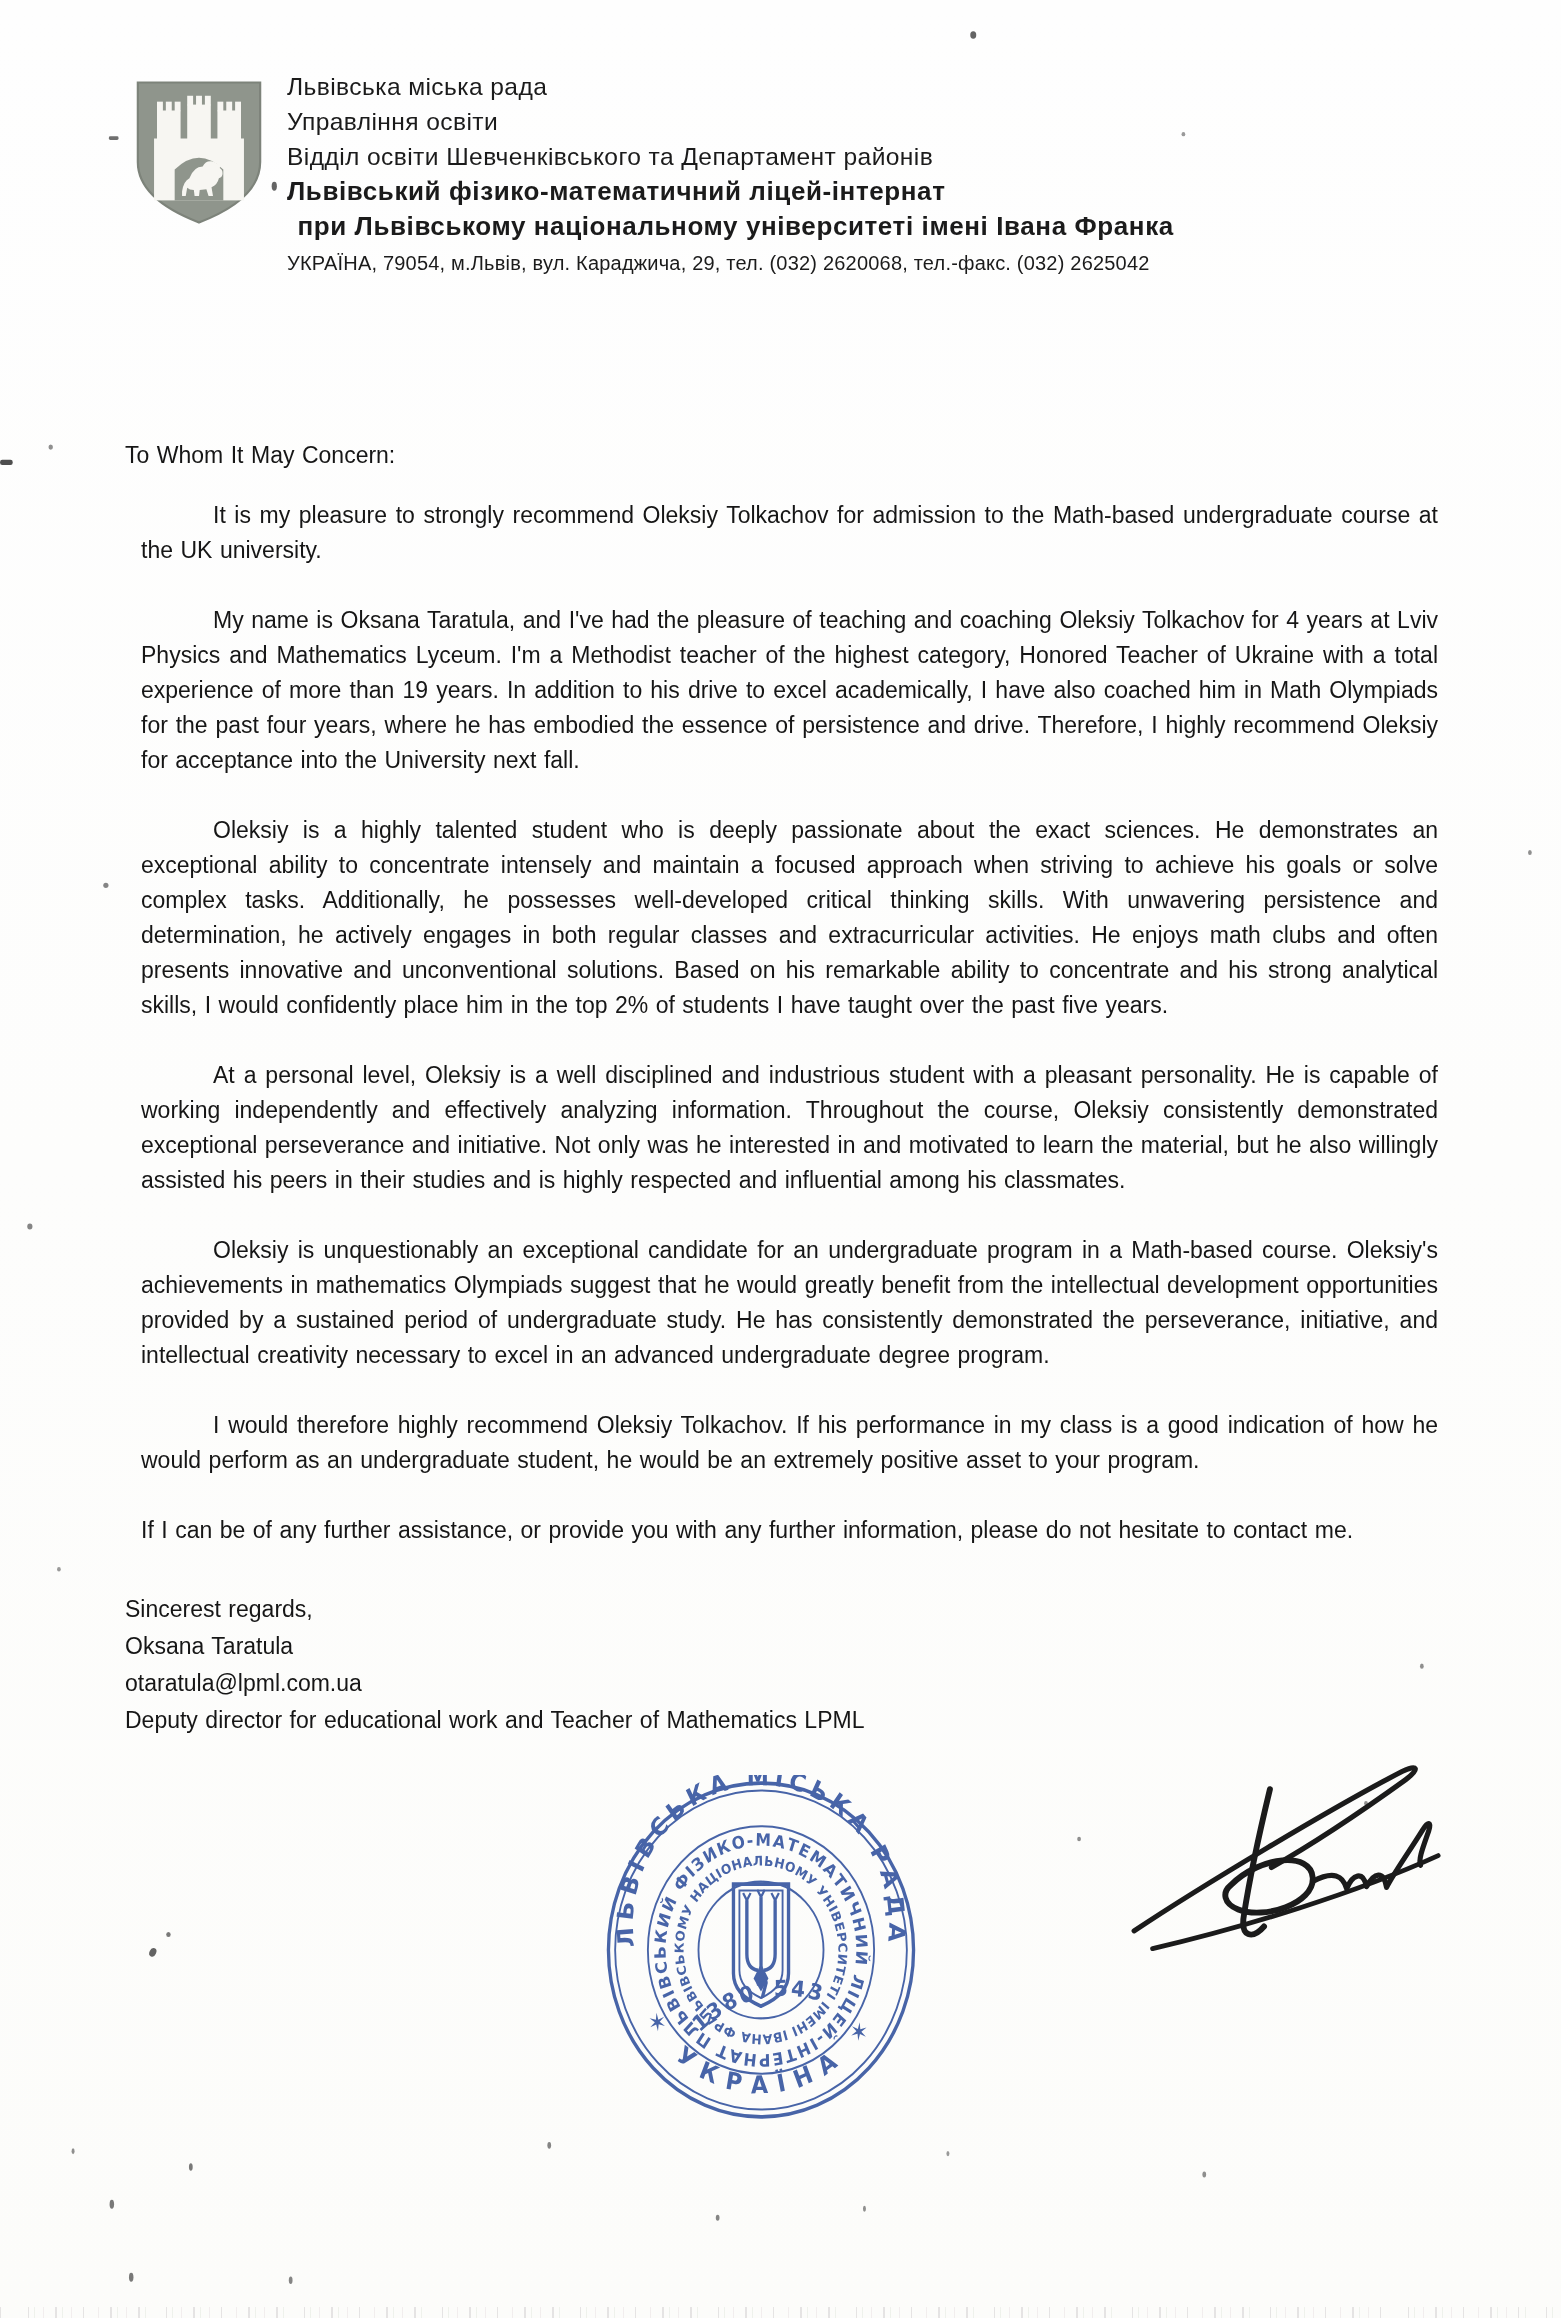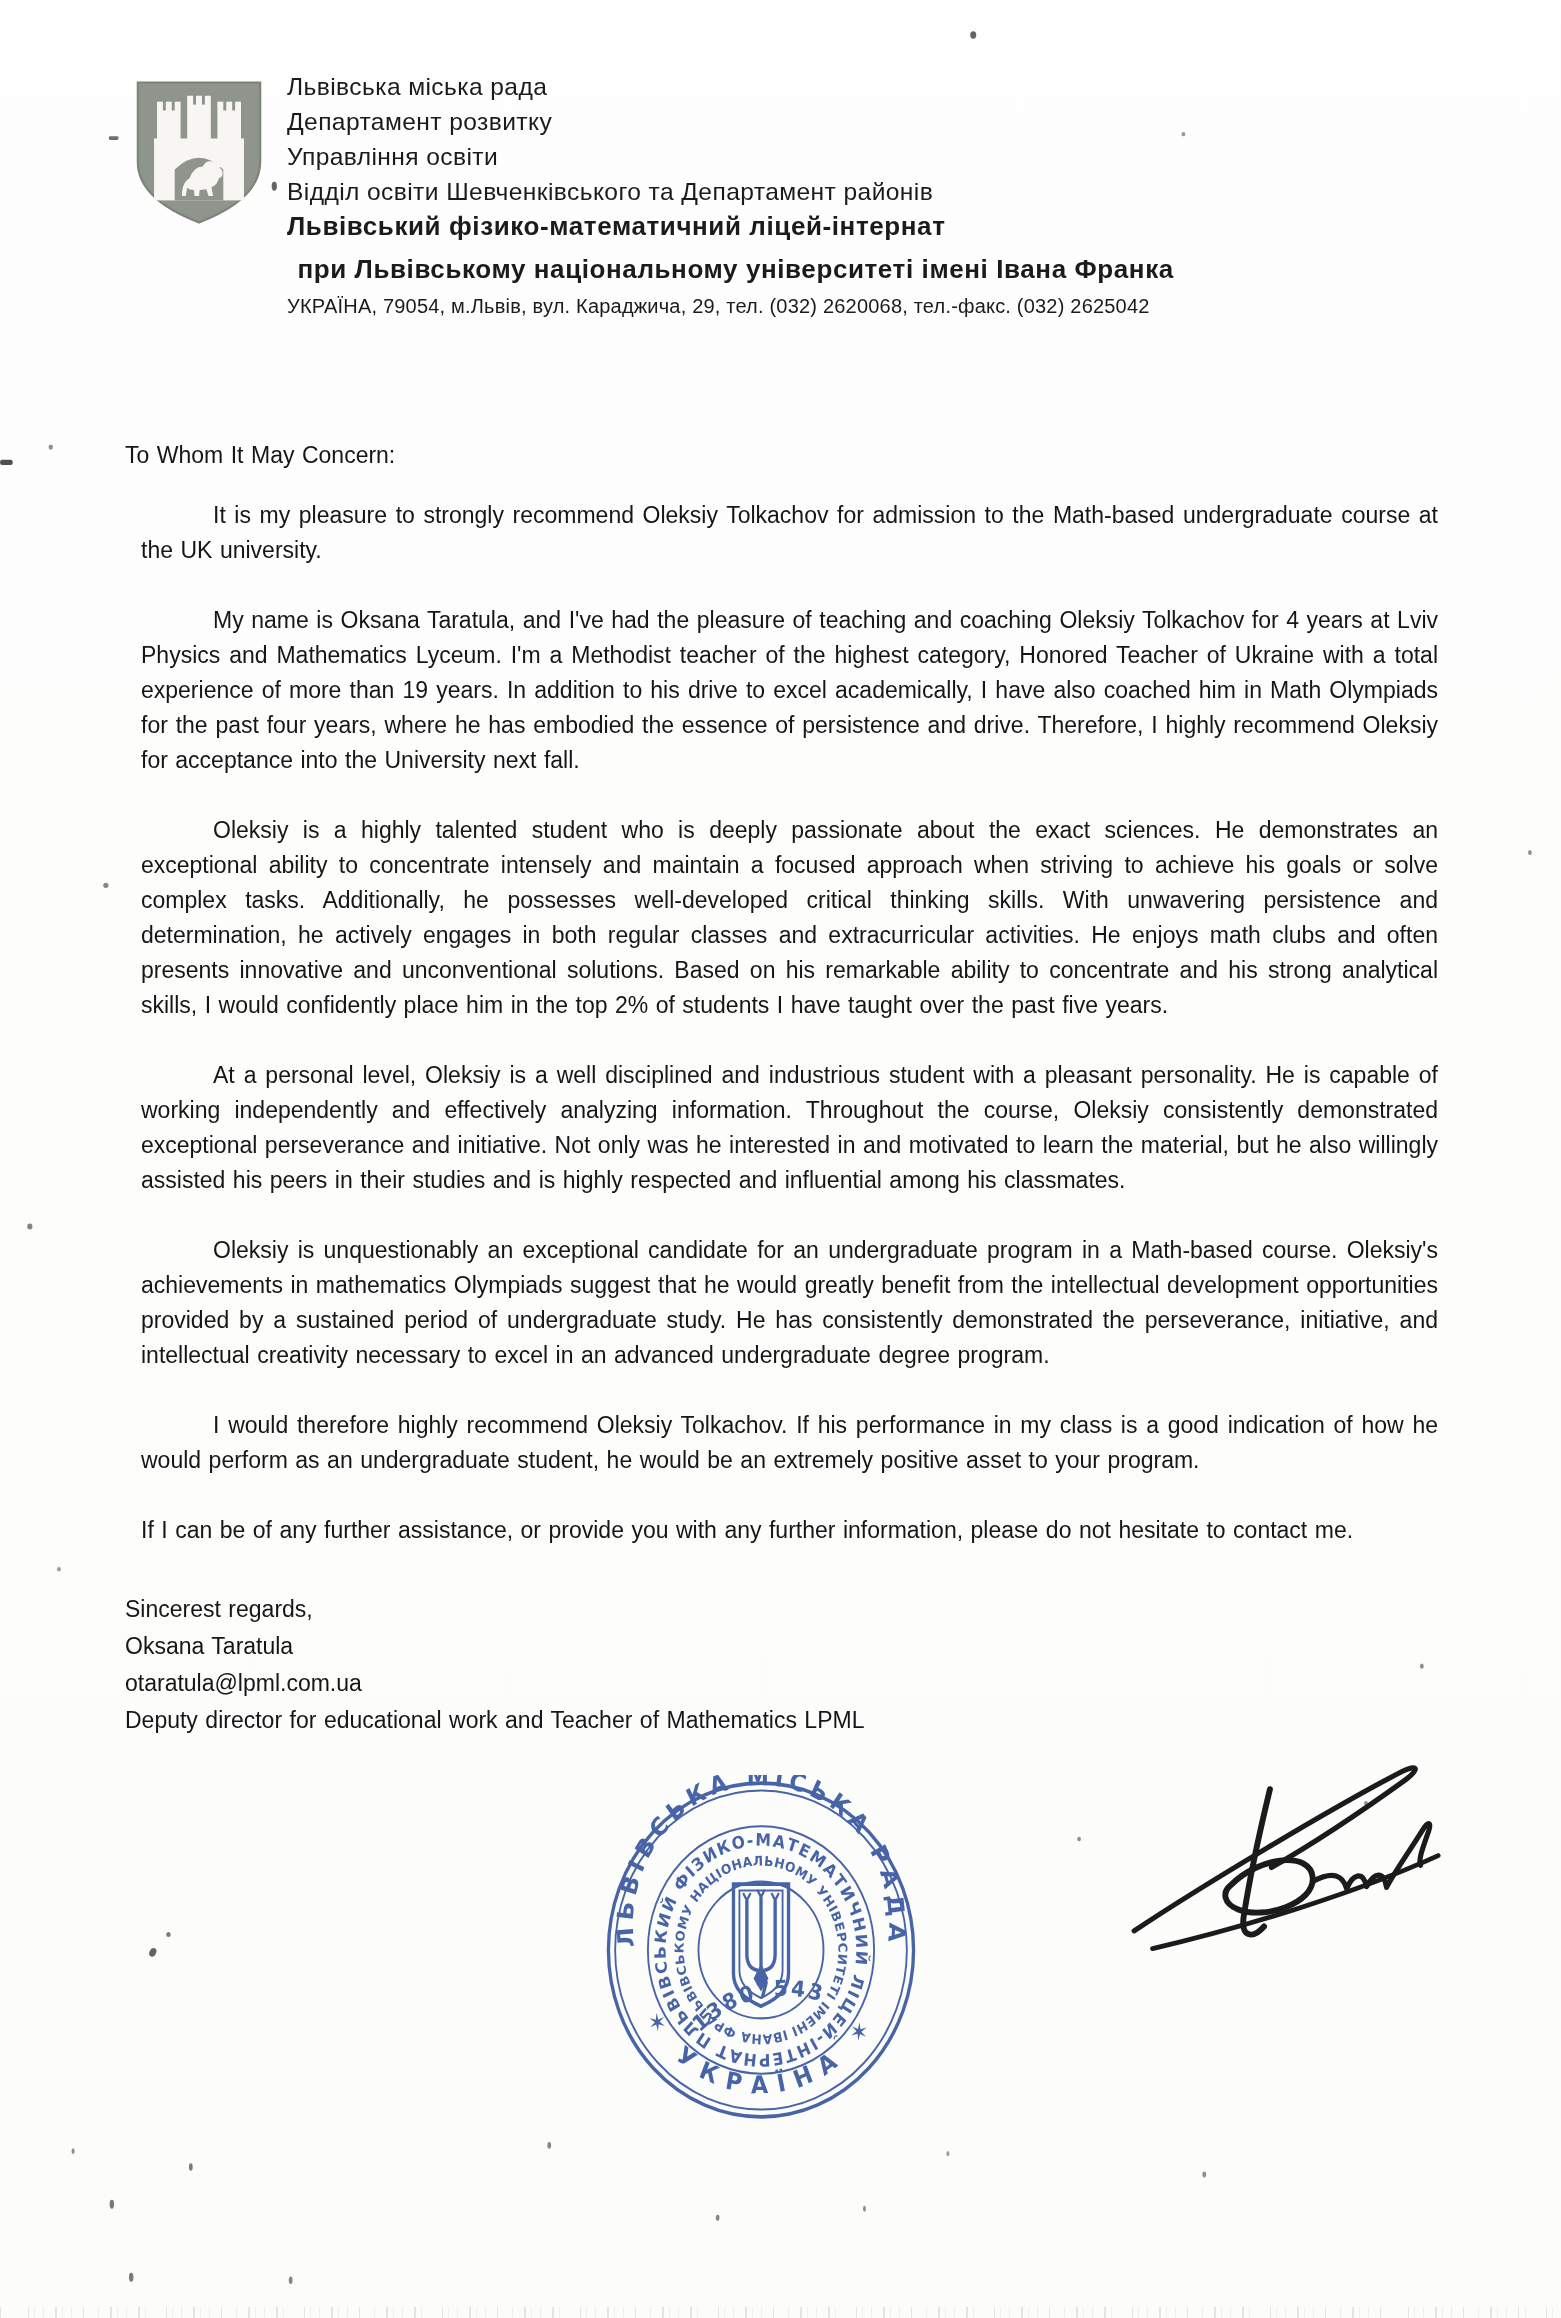--- a/index.html
+++ b/index.html
@@ -16,21 +16,21 @@
     color: #191919;
     padding-left: 12px;
   }
 
   
   .letterhead { position: absolute; left: 0; top: 0; width: 1562px; }
   .coa { position: absolute; left: 129px; top: 75px; width: 140px; height: 155px; }
   .lh-text { position: absolute; left: 287px; top: 69px; width: 1162px; }
   .lh-line { font-size: 24.6px; line-height: 35px; color: #1b1b1b; letter-spacing: 0.4px; white-space: nowrap; }
   .lh-line.bold { font-weight: bold; font-size: 26px; letter-spacing: 0.6px; }
-  .lh-line.indent2 { padding-left: 10.4px; margin-top: 8px; }
+  .lh-line.indent2 { padding-left: 10.4px; }
   .lh-line.addr { font-size: 20px; letter-spacing: 0.2px; padding-top: 1.5px; }
 
   
   .letter-body {
     position: absolute; left: 125px; top: 438px; width: 1313px;
     font-size: 23px; line-height: 35px; color: #161616;
     word-spacing: 1.1px;
   }
   .salutation { margin: 0 0 25px 0; }
   .letter-body p { margin: 0 0 35px 16px; text-align: justify; }
@@ -95,21 +95,20 @@
       <path d="M 62,170 V 128 Q 95,96 128,128 V 170 Z" fill="#8f958c"></path>
 
       <g fill="#f7f6f2">
         <path d="M 72,158 q 2,-14 10,-18 q 6,-16 18,-16 q 4,-8 12,-7 q 8,1 9,8 q 6,2 6,8 q 0,5 -5,7 q -2,9 -10,12 l 2,12 h -6 l -3,-9 l -9,1 l -1,8 h -6 l -1,-8 q -6,0 -9,-3 l -2,11 h -5 Z"></path>
         <path d="M 115,126 q 8,-6 6,-14 l 4,1 q 3,10 -6,17 Z"></path>
       </g>
     </svg>
 
     <div class="lh-text">
       <div class="lh-line">Львівська міська рада</div>
-      <div class="lh-line">Департамент розвитку</div>
       <div class="lh-line">Управління освіти</div>
       <div class="lh-line">Відділ освіти Шевченківського та Департамент районів</div>
       <div class="lh-line bold">Львівський фізико-математичний ліцей-інтернат</div>
       <div class="lh-line bold indent2">при Львівському національному університеті імені Івана Франка</div>
       <div class="lh-line addr">УКРАЇНА, 79054, м.Львів, вул. Караджича, 29, тел. (032) 2620068, тел.-факс. (032) 2625042</div>
     </div>
   </div>
 
   <div class="letter-body">
     <div class="salutation">To Whom It May Concern:</div>

